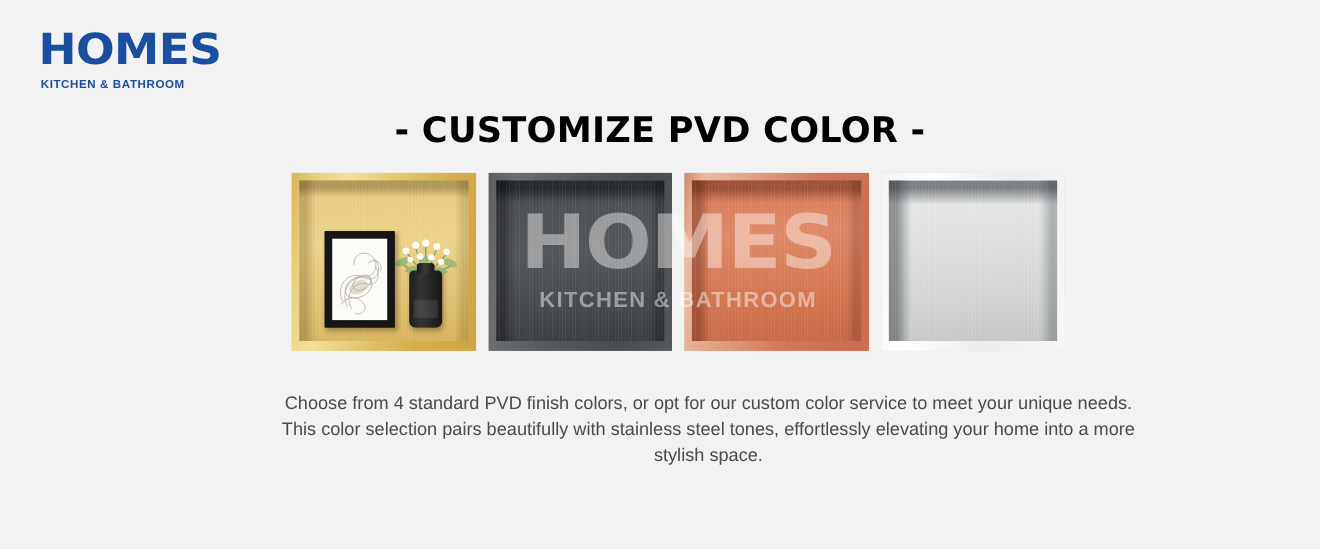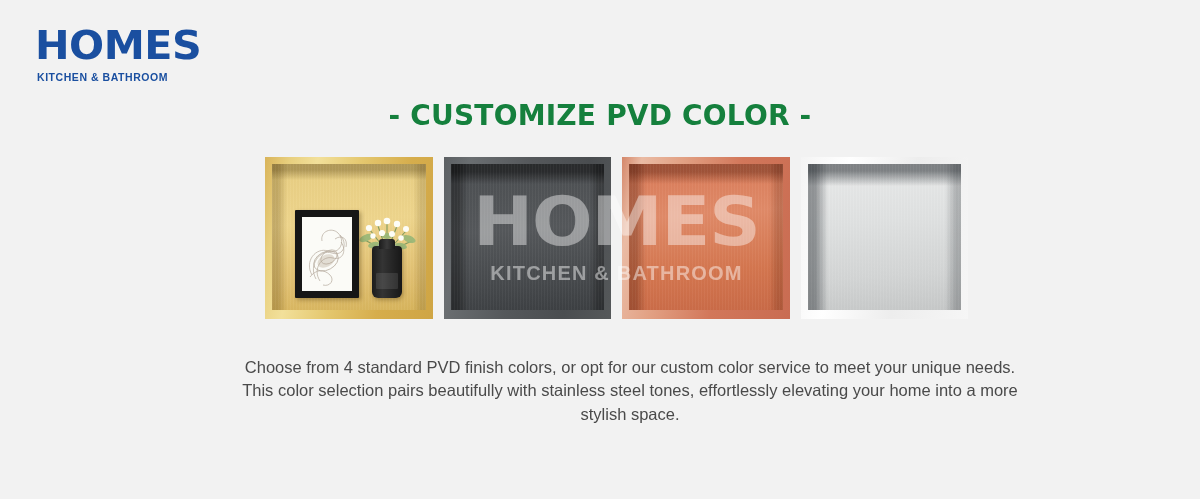--- a/index.html
+++ b/index.html
@@ -48,23 +48,23 @@
 
   
   #section-title {
     position: absolute;
     left: 0;
     top: 99px;
     width: 1200px;
     text-align: center;
     font-family: "DejaVu Sans", sans-serif;
     font-weight: bold;
-    font-size: 28px;
+    font-size: 32px;
     letter-spacing: 0.2px;
-    color: #15803d;
+    color: #000000;
     line-height: 1.2;
   }
 
   
   #color-gallery {
     position: absolute;
     left: 265px;
     top: 157px;
     width: 703px;
     height: 162px;
@@ -244,21 +244,21 @@
     font-family: "Liberation Sans", sans-serif;
     font-weight: bold;
     font-size: 20px;
     letter-spacing: 1.2px;
     color: rgba(255,255,255,.46);
   }
 
   
   #description {
     position: absolute;
-    left: 235px;
+    left: 249px;
     top: 356px;
     width: 790px;
     text-align: center;
     font-family: "Liberation Sans", sans-serif;
     font-size: 16.5px;
     line-height: 1.42;
     color: #4a4a4a;
   }
 </style>
 </head>

